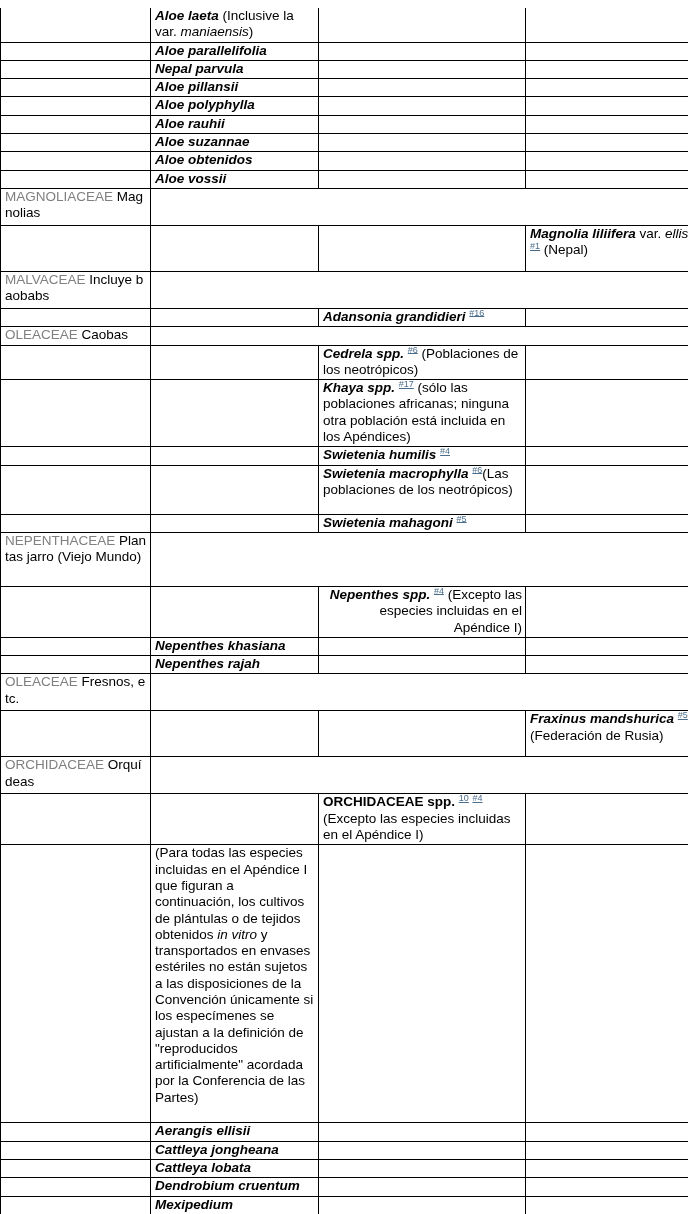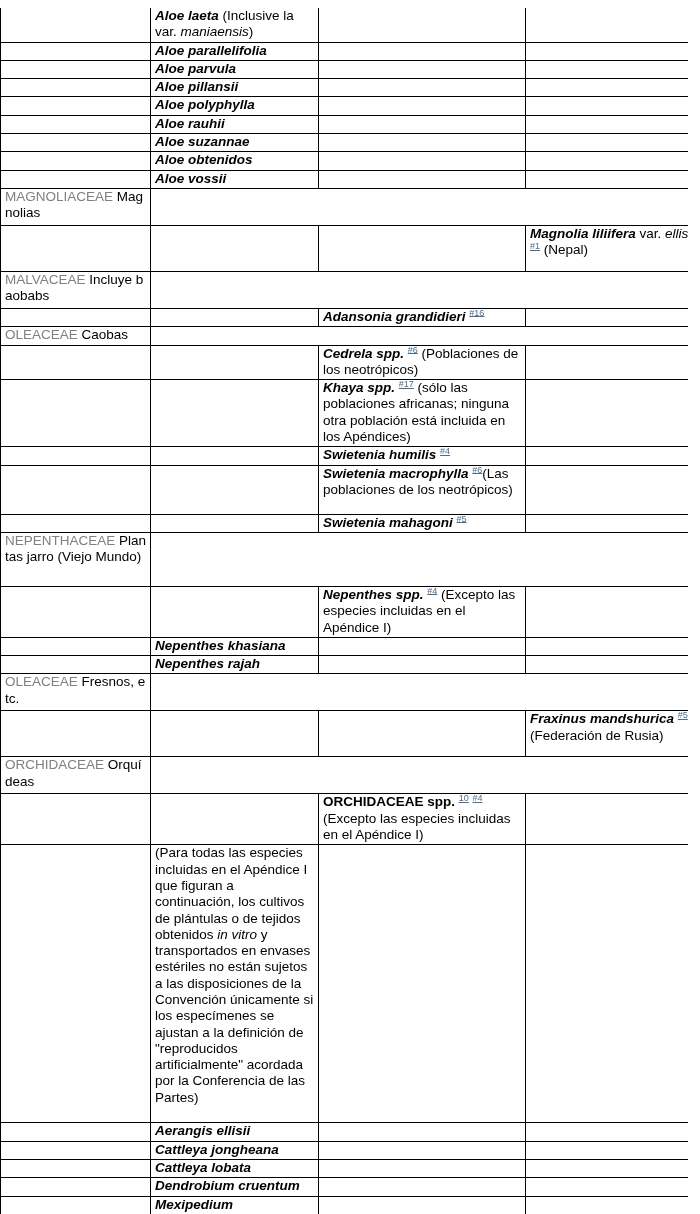--- a/index.html
+++ b/index.html
@@ -69,21 +69,21 @@
           <td class="col4"></td>
         </tr>
         <tr style="height: 16px;">
           <td class="col1"></td>
           <td class="col2"><span class="run-bi">Aloe parallelifolia</span></td>
           <td class="col3"></td>
           <td class="col4"></td>
         </tr>
         <tr style="height: 16px;">
           <td class="col1"></td>
-          <td class="col2"><span class="run-bi">Aloe parvula</span></td>
+          <td class="col2"><span class="run-bi">Nepal parvula</span></td>
           <td class="col3"></td>
           <td class="col4"></td>
         </tr>
         <tr style="height: 16px;">
           <td class="col1"></td>
           <td class="col2"><span class="run-bi">Aloe pillansii</span></td>
           <td class="col3"></td>
           <td class="col4"></td>
         </tr>
         <tr style="height: 17px;">
@@ -167,21 +167,21 @@
         <tr style="height: 17px;">
           <td class="col1"></td>
           <td class="col2"></td>
           <td class="col3"><span class="run-bi">Swietenia mahagoni</span><span class="run-r"> </span><span class="run-sup">#5</span></td>
           <td class="col4"></td>
         </tr>
         <tr style="height: 54px;">
           <td class="col1 family-cell"><span class="run-fam">NEPENTHACEAE</span><span class="run-r"> Plantas jarro (Viejo Mundo)</span></td>
           <td colspan="3" class="merged-cell"></td>
         </tr>
-        <tr style="height: 50px;">
+        <tr style="height: 50px; text-align: right;">
           <td class="col1"></td>
           <td class="col2"></td>
           <td class="col3"><span class="run-bi">Nepenthes spp.</span><span class="run-r"> </span><span class="run-sup">#4</span><span class="run-r"> (Excepto las especies incluidas en el Apéndice I)</span></td>
           <td class="col4"></td>
         </tr>
         <tr style="height: 16px;">
           <td class="col1"></td>
           <td class="col2"><span class="run-bi">Nepenthes khasiana</span></td>
           <td class="col3"></td>
           <td class="col4"></td>

